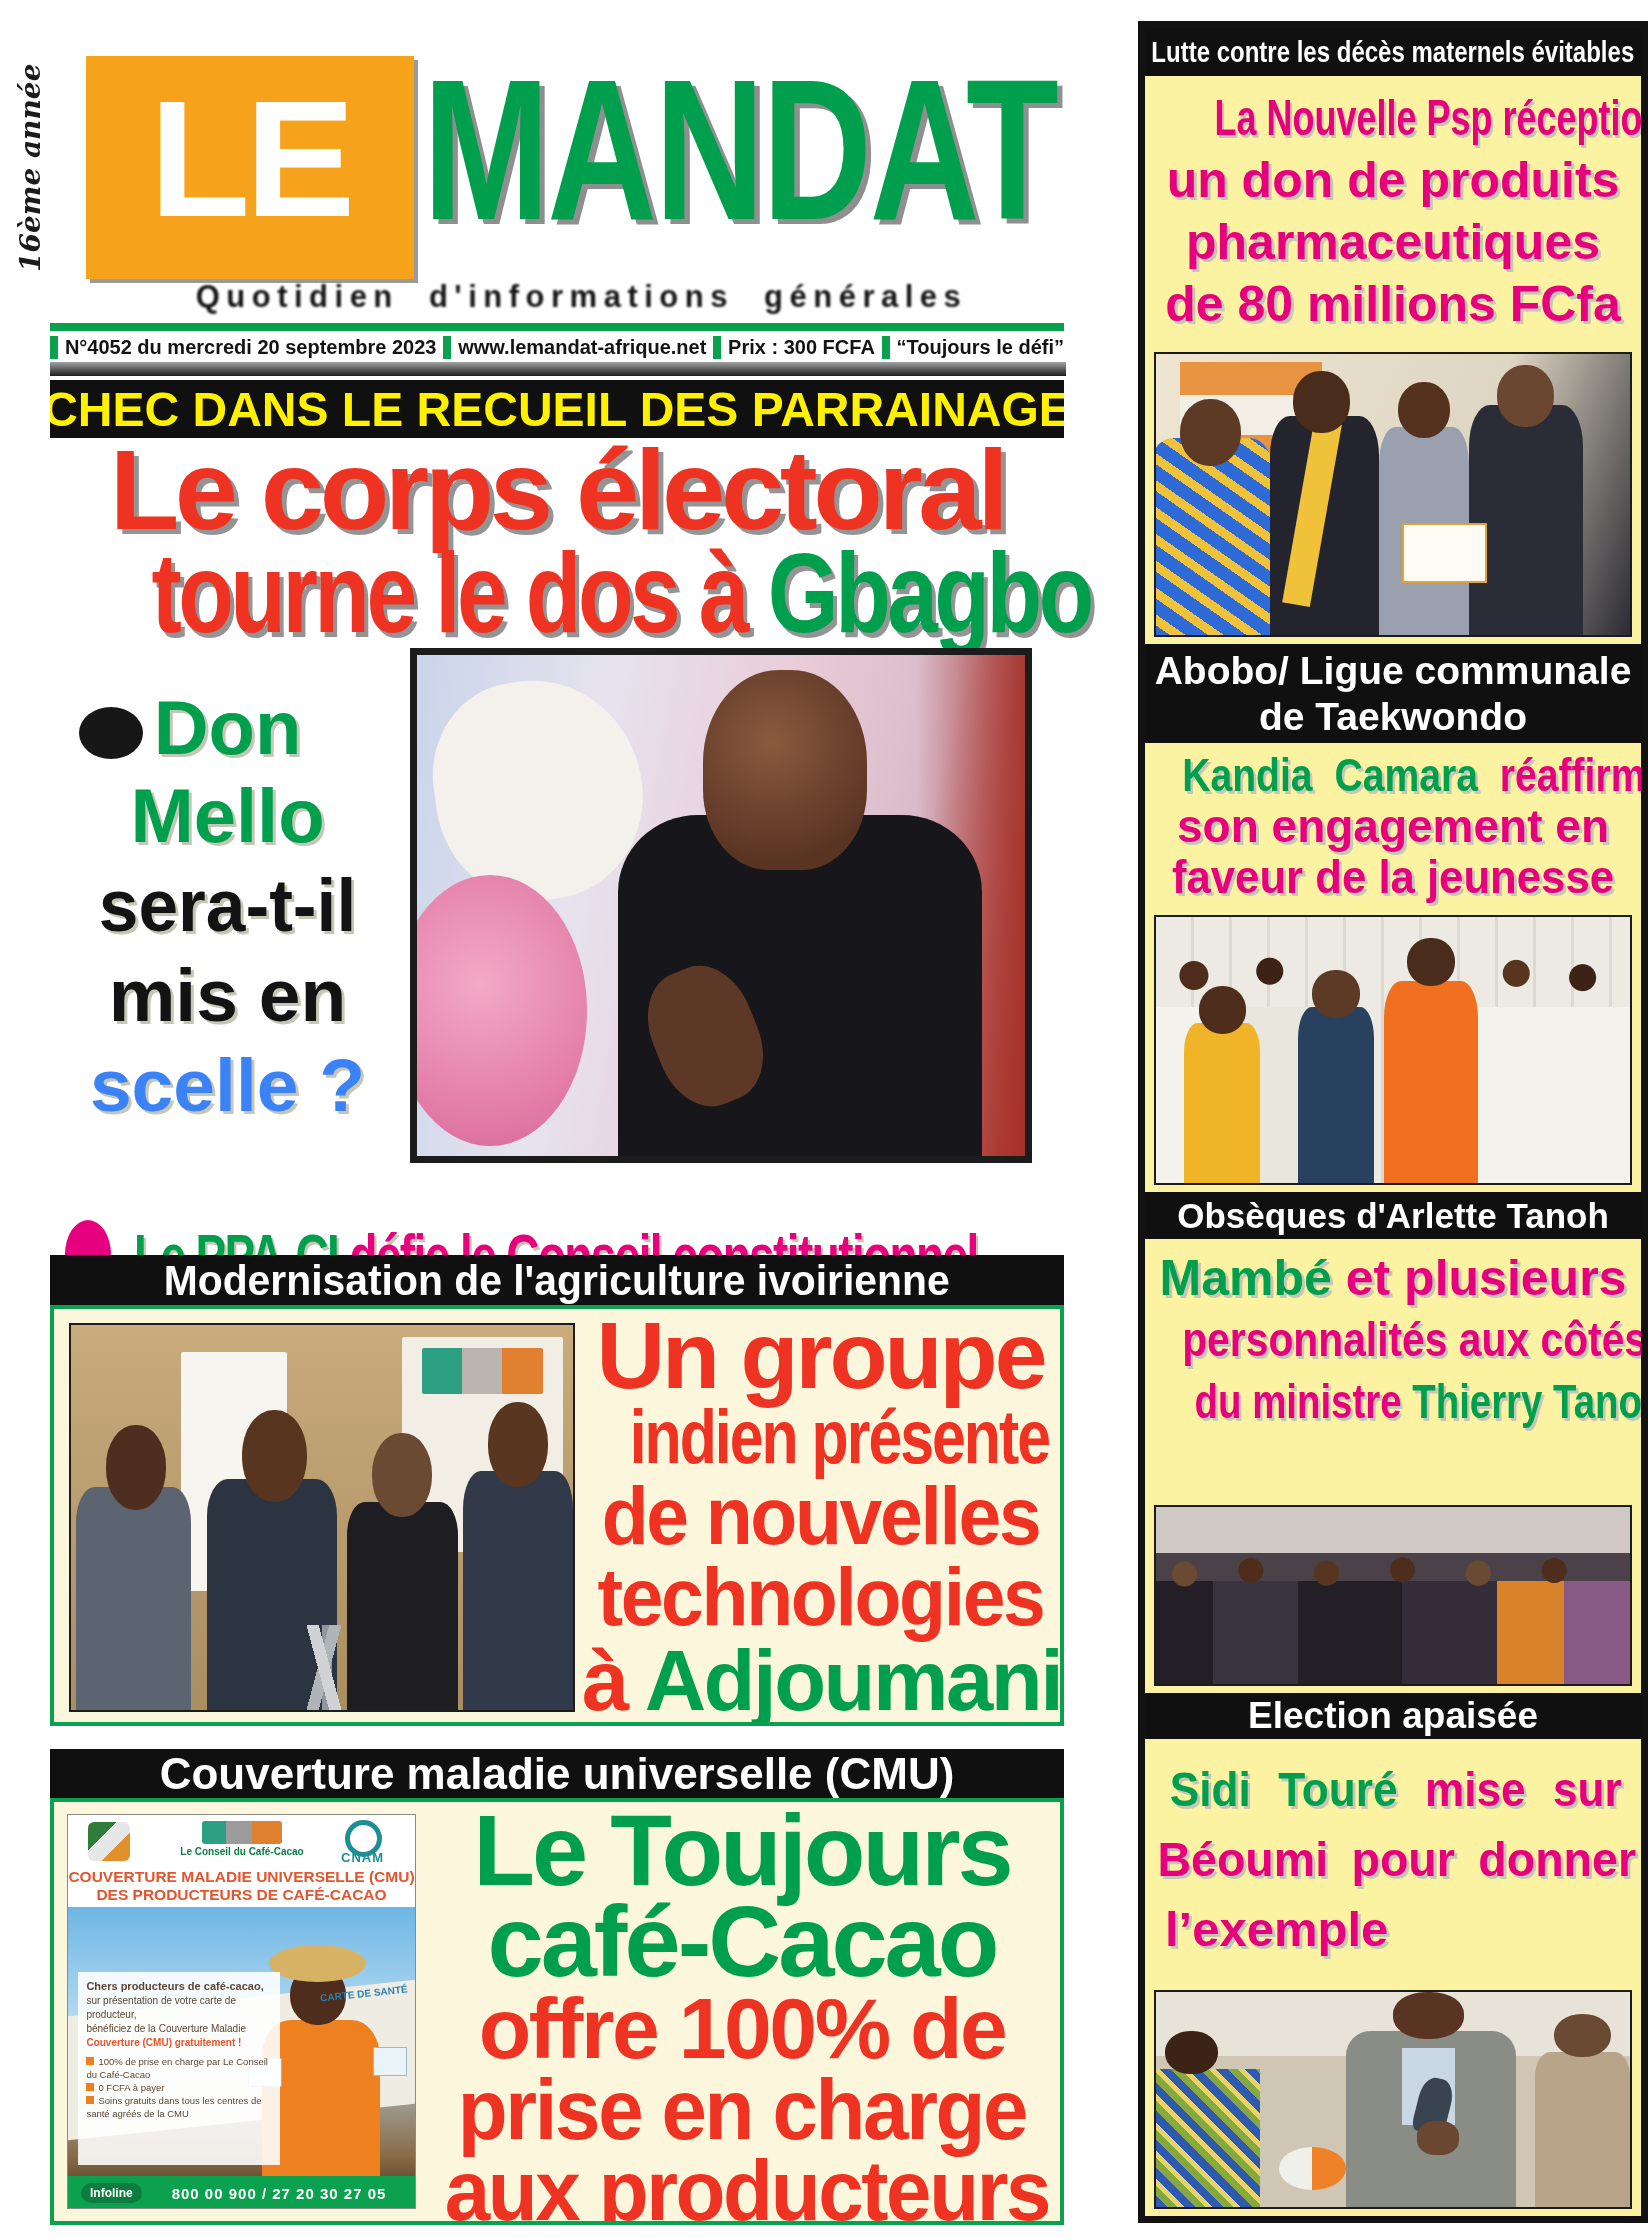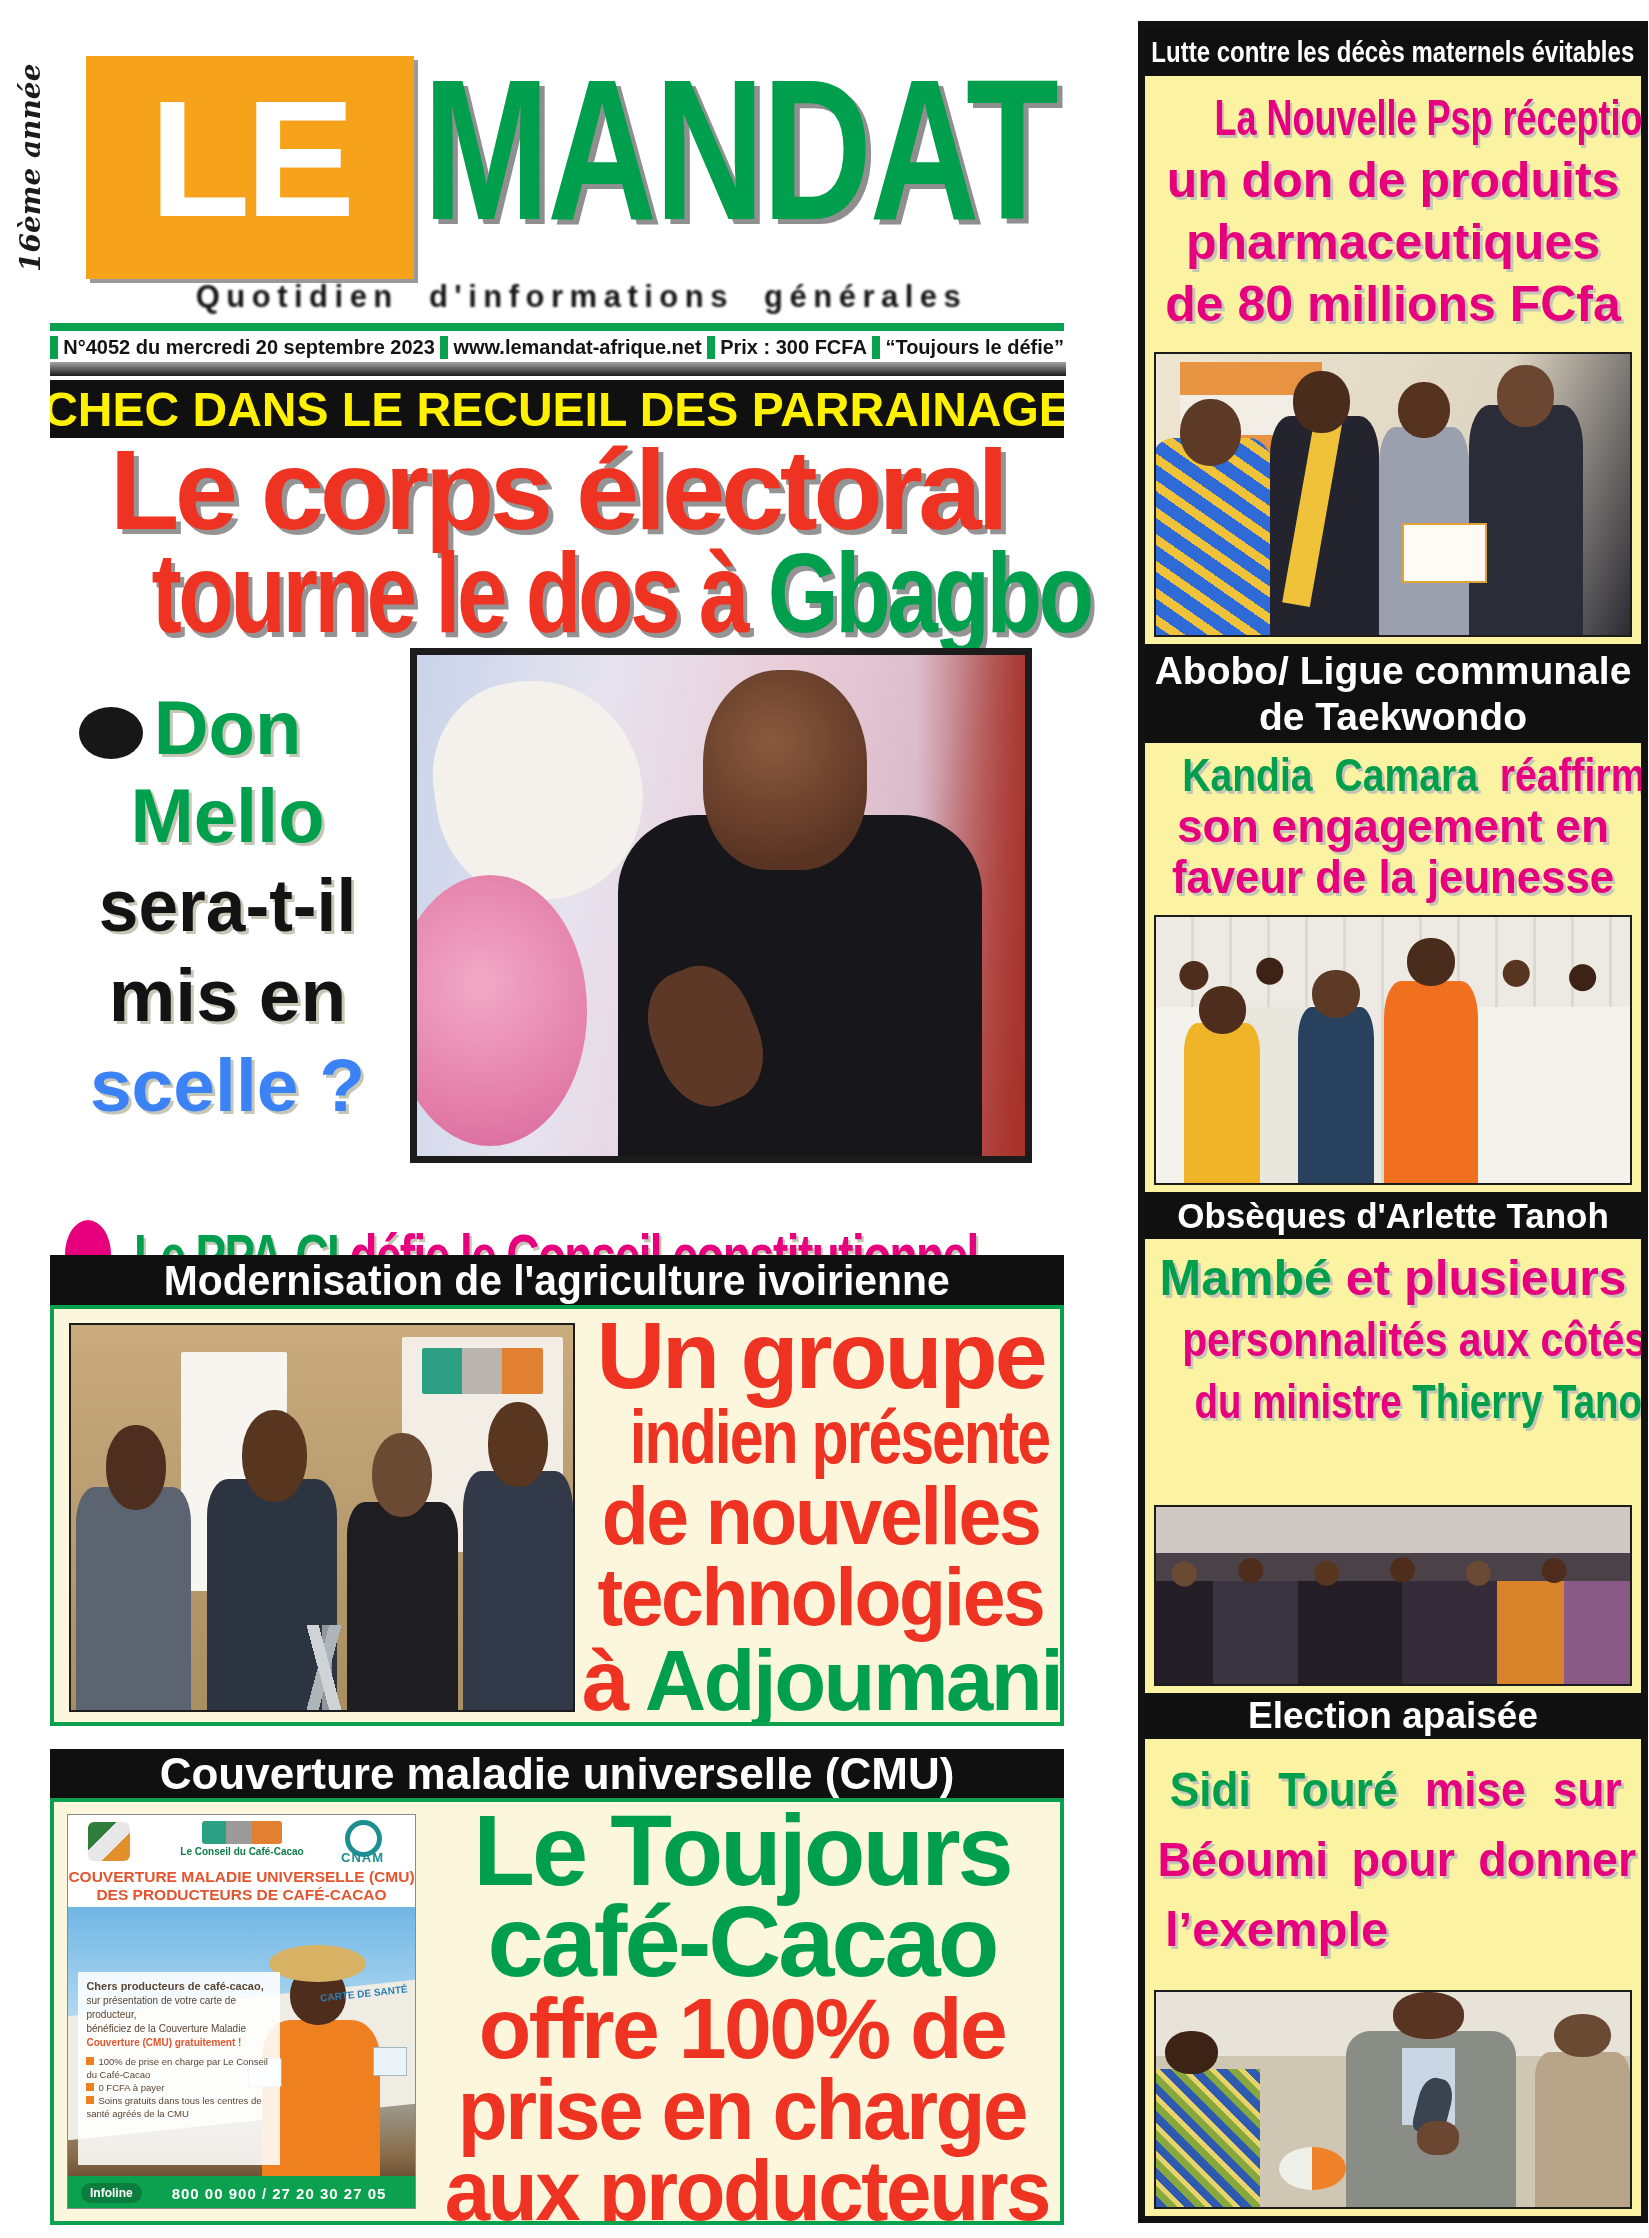--- a/index.html
+++ b/index.html
@@ -51,21 +51,21 @@
   <div class="abs" style="left:50px;top:323px;width:1014px;height:8px;background:#0AA14E;"></div>
 
   <div class="abs" style="left:50px;top:336px;width:1014px;height:23px;display:flex;align-items:flex-end;justify-content:space-between;">
     <span style="display:inline-block;width:8px;height:23px;background:#0AA14E;"></span>
     <span class="b nw blur1" style="font-size:20px;color:#141414;">N°4052 du mercredi 20 septembre 2023</span>
     <span style="display:inline-block;width:8px;height:23px;background:#0AA14E;"></span>
     <span class="b nw blur1" style="font-size:20px;color:#141414;">www.lemandat-afrique.net</span>
     <span style="display:inline-block;width:8px;height:23px;background:#0AA14E;"></span>
     <span class="b nw blur1" style="font-size:20px;color:#141414;">Prix : 300 FCFA</span>
     <span style="display:inline-block;width:8px;height:23px;background:#0AA14E;"></span>
-    <span class="b nw blur1" style="font-size:20px;color:#141414;">“Toujours le défie”</span>
+    <span class="b nw blur1" style="font-size:20px;color:#141414;">“Toujours le défi”</span>
   </div>
 
   <div class="abs" style="left:50px;top:362px;width:1016px;height:14px;background:linear-gradient(#a3a3a3,#1c1c1c);"></div>
 
   <div class="abs ban" style="left:50px;top:380px;width:1014px;height:58px;">
     <span class="ln yellowt" style="font-size:48px;">ECHEC DANS LE RECUEIL DES PARRAINAGES</span>
   </div>
 
   <div class="abs c" style="left:50px;top:438px;width:1014px;">
     <span class="ln red shadowR" style="font-size:114px;line-height:103px;letter-spacing:-4.5px;">Le corps électoral</span>

